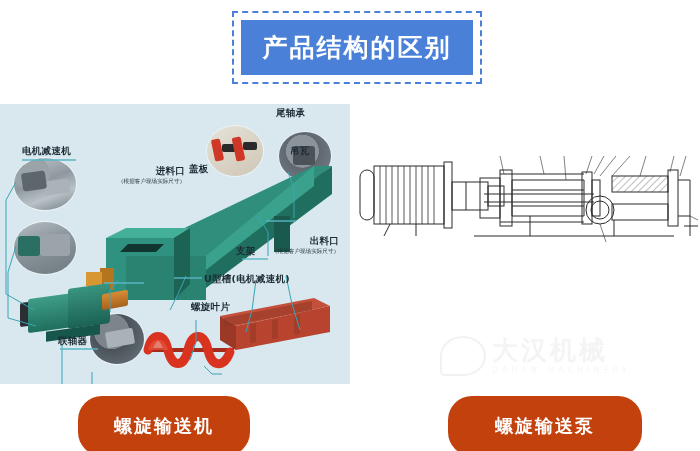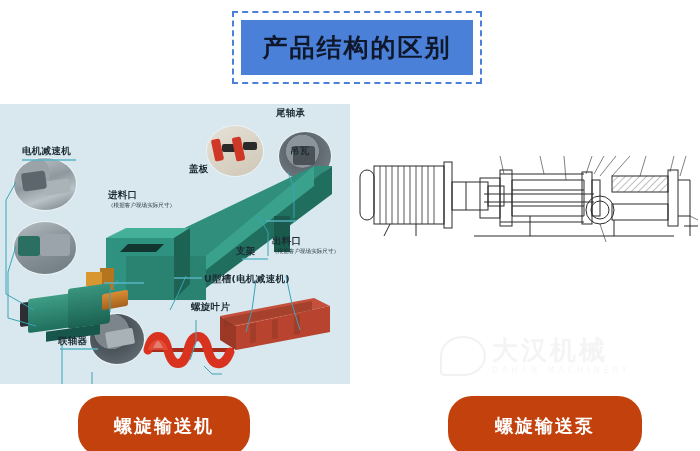--- a/index.html
+++ b/index.html
@@ -17,21 +17,21 @@
     width: 250px; height: 73px;
     border: 2px dashed #4a80d8;
     padding: 7px;
   }
   .title-box {
     width: 100%; height: 100%;
     background: #4a80d8;
     display: flex; align-items: center; justify-content: center;
   }
   .title-text {
-    color: #0f172a; font-size: 25px; font-weight: bold;
+    color: #ffffff; font-size: 25px; font-weight: bold;
     letter-spacing: 2px; line-height: 1;
   }
 
   
   .panel-left {
     position: absolute; left: 0px; top: 104px;
     width: 350px; height: 280px;
     background: #d8e8ee;
     overflow: hidden;
   }
@@ -235,42 +235,42 @@
     </svg>
 
     <div class="lbl" style="left:22px; top:42px;">
       <span>电机减速机</span>
     </div>
 
     <div class="lbl" style="left:58px; top:232px;">
       <span>联轴器</span>
     </div>
 
-    <div class="lbl" style="left:108px; top:62px; text-align:left;margin-top:24px;">
+    <div class="lbl" style="left:118px; top:62px; text-align:right;">
       <span>进料口</span>
       <span class="sub">（根据客户现场实际尺寸）</span>
     </div>
 
     <div class="lbl" style="left:189px; top:60px;">
       <span>盖板</span>
     </div>
 
     <div class="lbl" style="left:276px; top:4px;text-align:center;">
       <span>尾轴承</span>
     </div>
 
     <div class="lbl" style="left:274px; top:42px;margin-left:16px;">
       <span>吊瓦</span>
     </div>
 
     <div class="lbl" style="left:236px; top:142px;">
       <span>支架</span>
     </div>
 
-    <div class="lbl" style="left:272px; top:132px; text-align:left;">
+    <div class="lbl" style="left:272px; top:132px; text-align:right;">
       <span>出料口</span>
       <span class="sub">（根据客户现场实际尺寸）</span>
     </div>
 
     <div class="lbl" style="left:204px; top:170px;">
       <span>U型槽(电机减速机)</span>
     </div>
 
     <div class="lbl" style="left:156px; top:198px;margin-left:35px;">
       <span>螺旋叶片</span>

